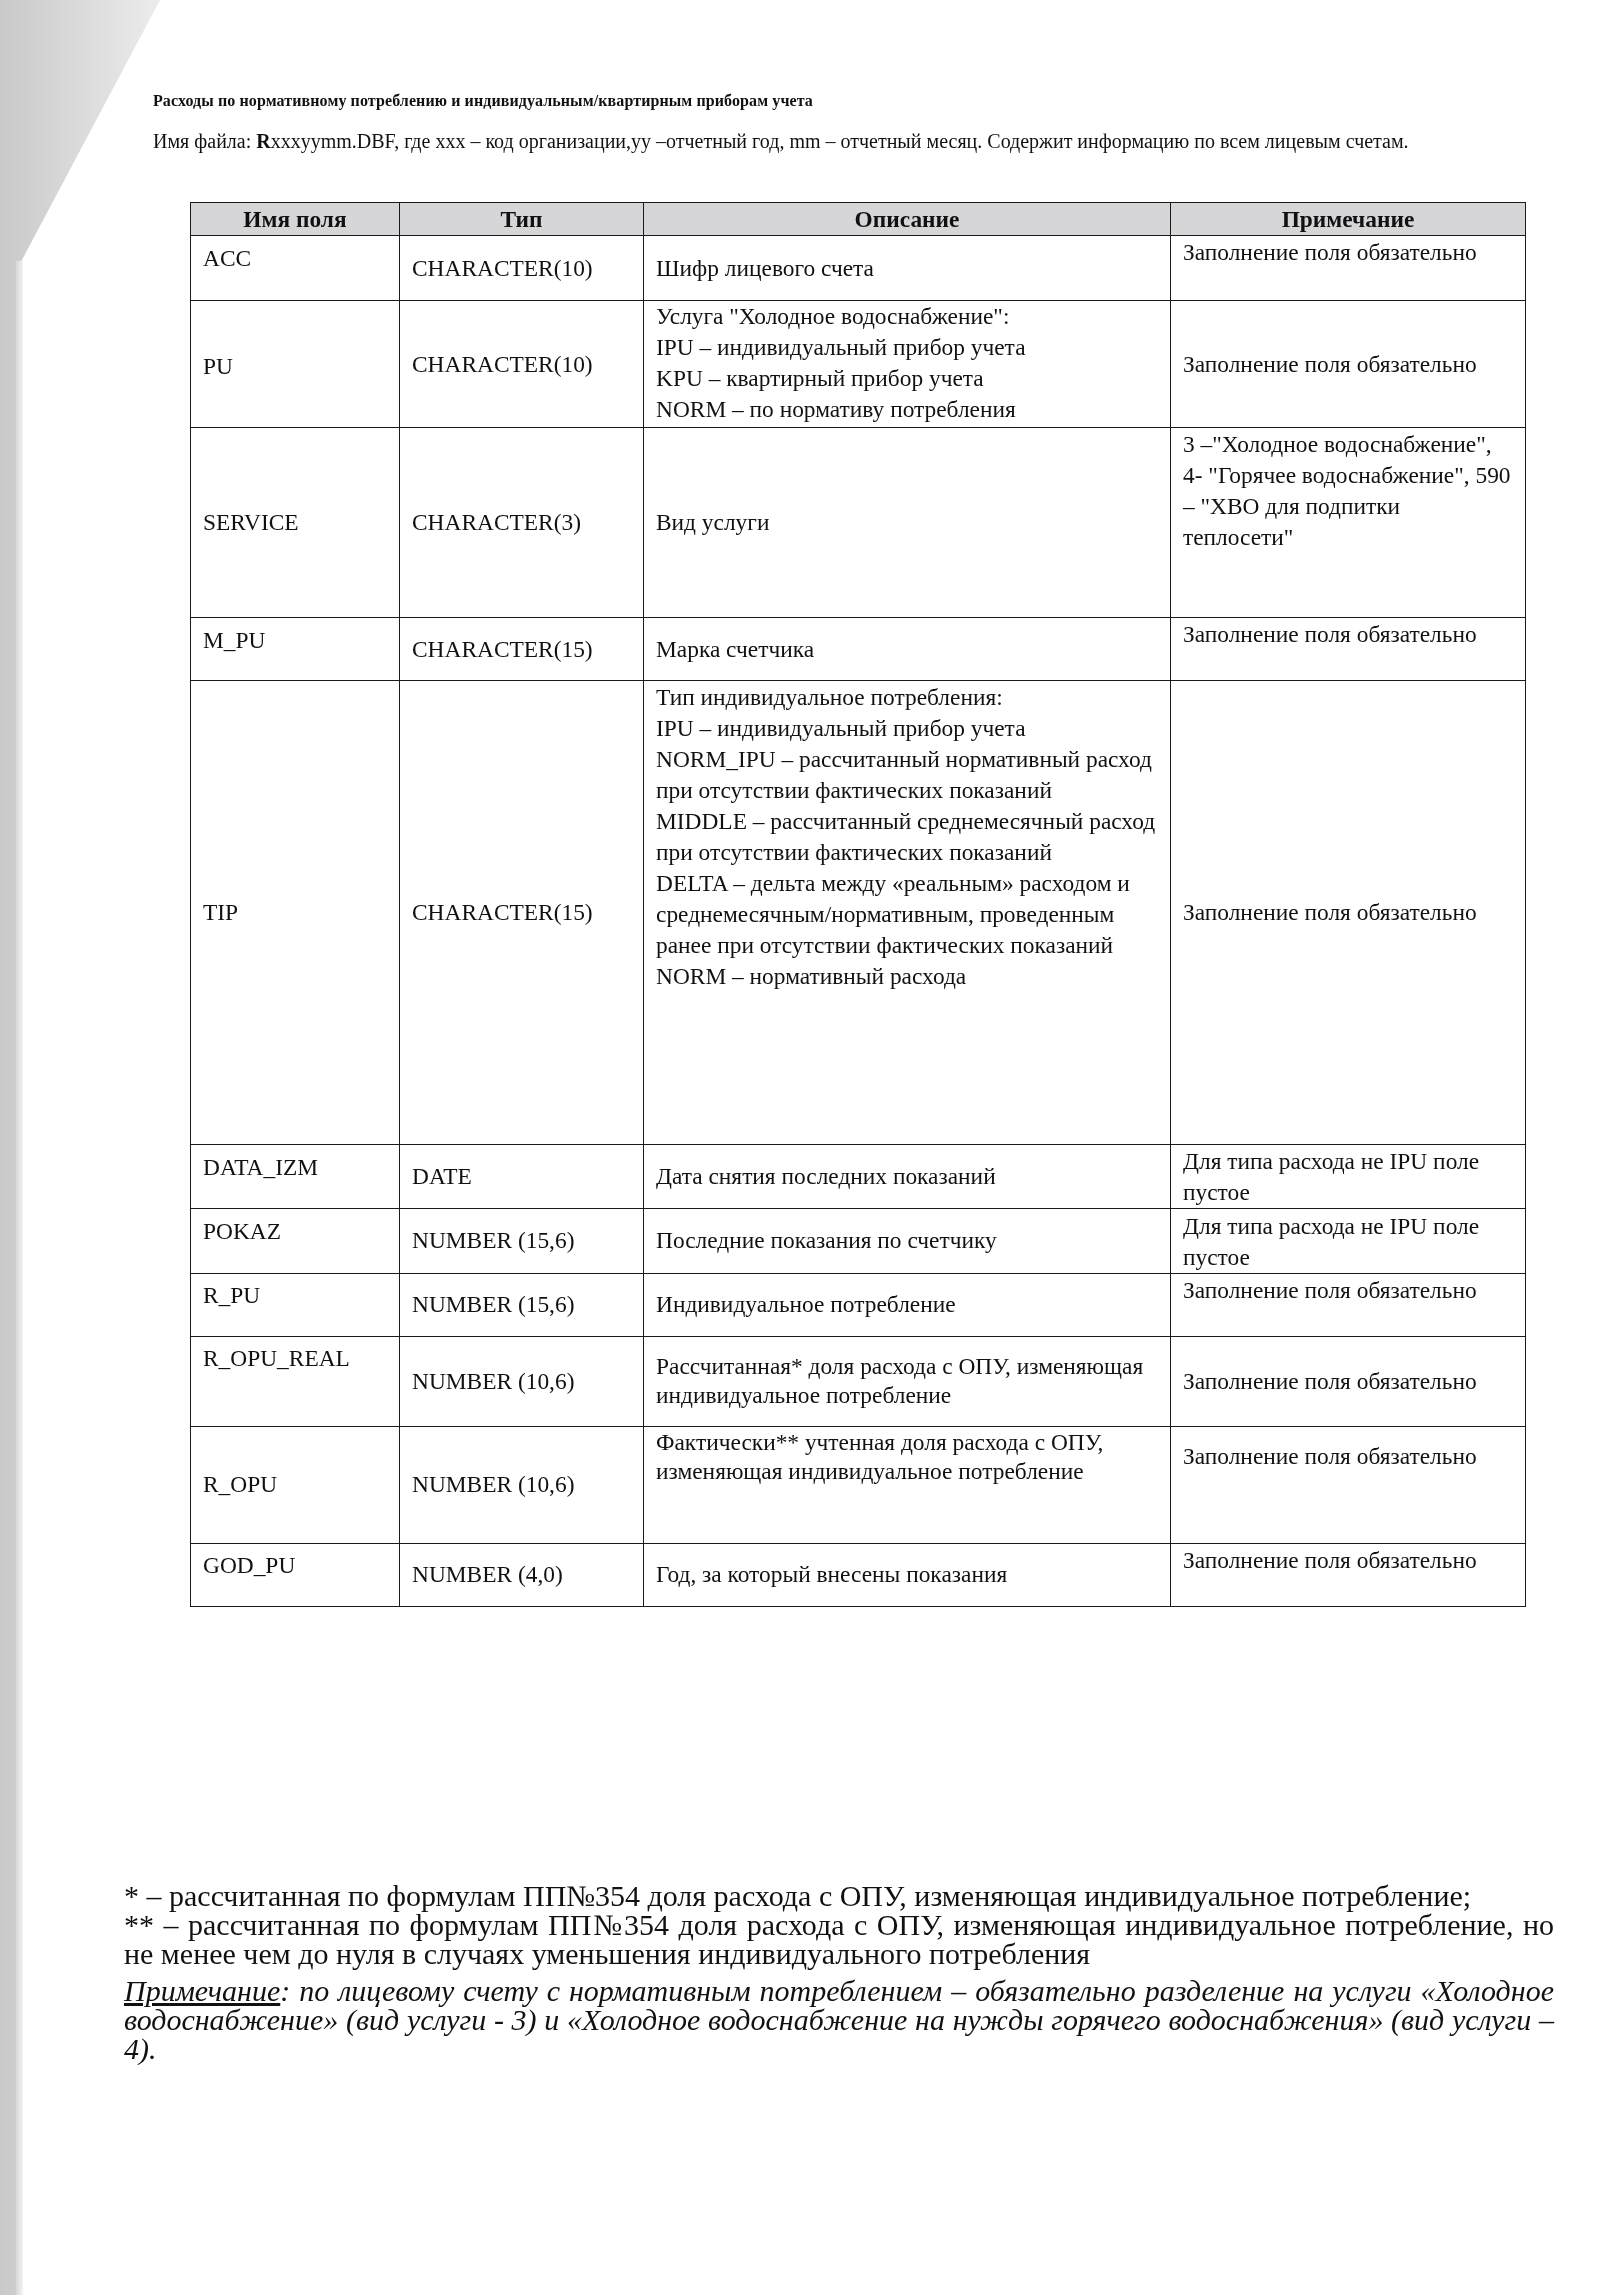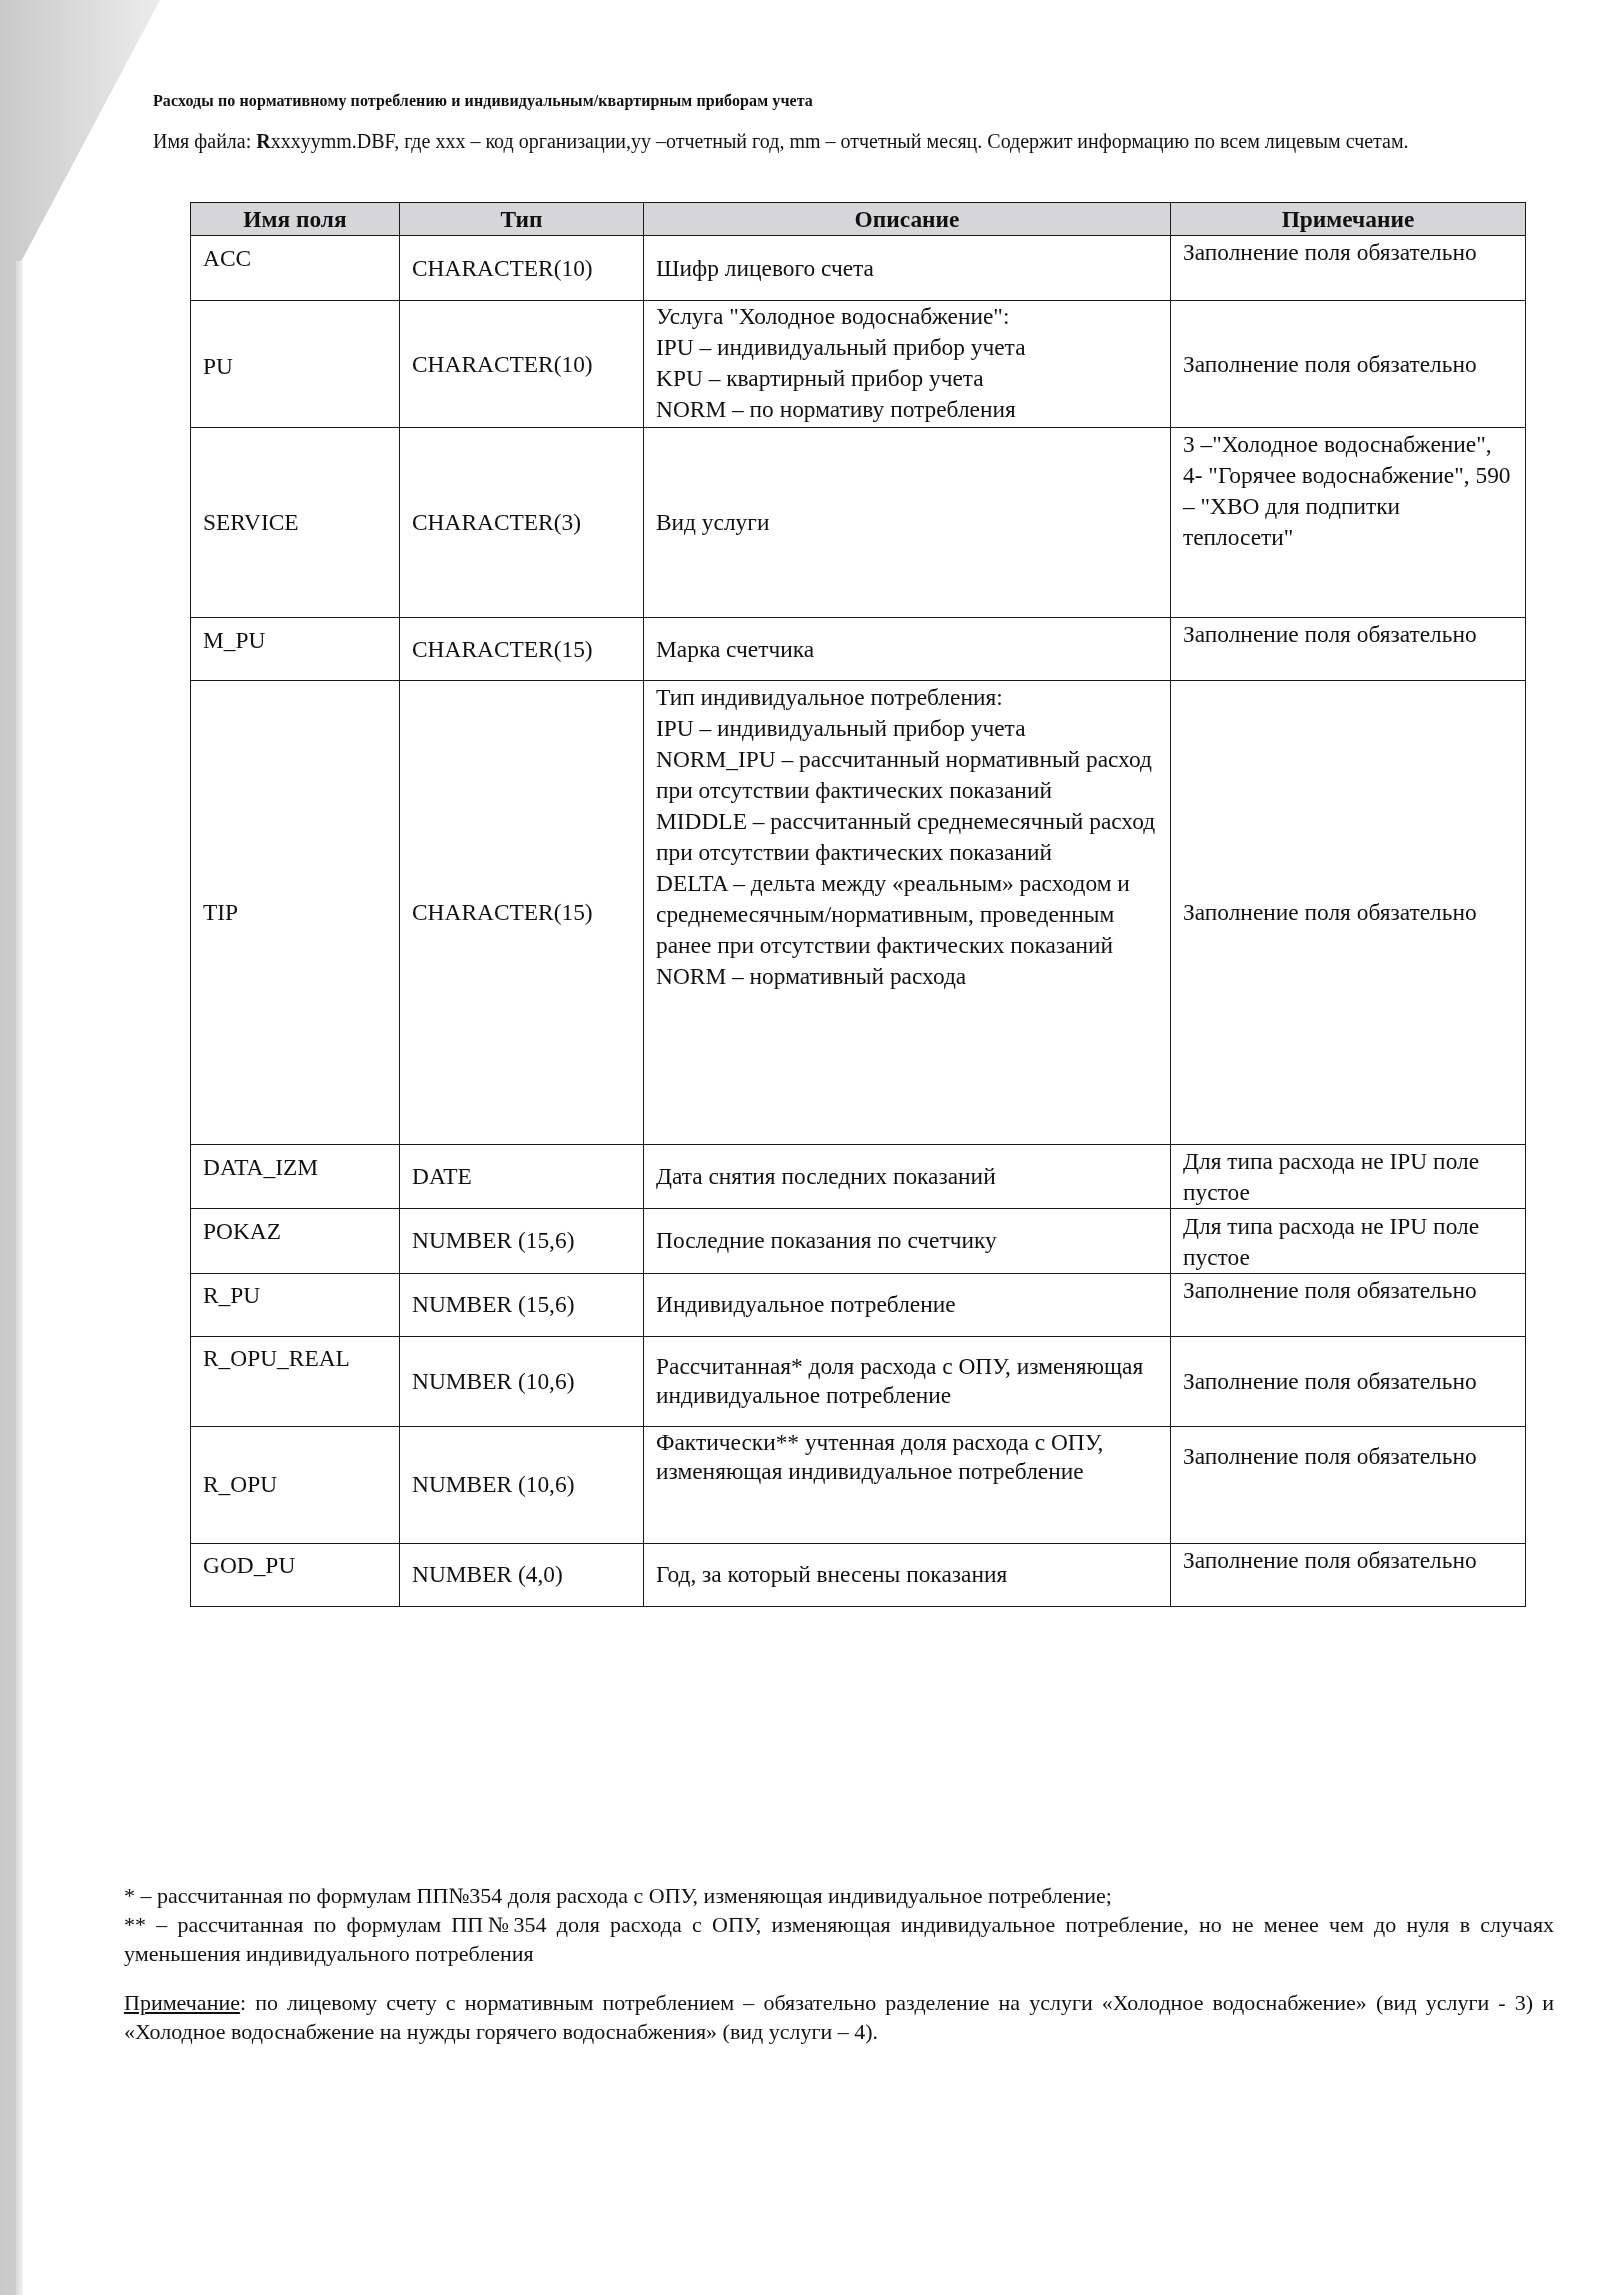--- a/index.html
+++ b/index.html
@@ -42,25 +42,25 @@
     table.spec th {
       background: #d6d6d9; font-weight: bold; text-align: center;
       height: 32px; line-height: 31px;
     }
     table.spec td.name { vertical-align: top; padding-top: 6.7px; }
     table.spec td.note { vertical-align: top; padding-top: 1.3px; }
     table.spec td.note.mid { vertical-align: middle; padding-top: 0; }
     .desc-line { display: block; }
     .footnotes {
       position: absolute; left: 124px; top: 1881px; width: 1430px;
-      font-size: 22px; line-height: 29px;
+      font-size: 30px; line-height: 29px;
     }
     .footnotes p { margin: 0; text-align: justify; }
     .footnotes .note-label { text-decoration: underline; }
-    .footnotes p.last { margin-top: 20px; }
+    .footnotes p.last { margin-top: 8px; font-style: italic; }
   </style>
 </head>
 <body>
 
 <div class="scan-shadow"></div>
 <div class="scan-shadow-edge"></div>
 
 <div class="title">Расходы по нормативному потреблению и индивидуальным/квартирным приборам учета</div>
 
 <div class="intro">

